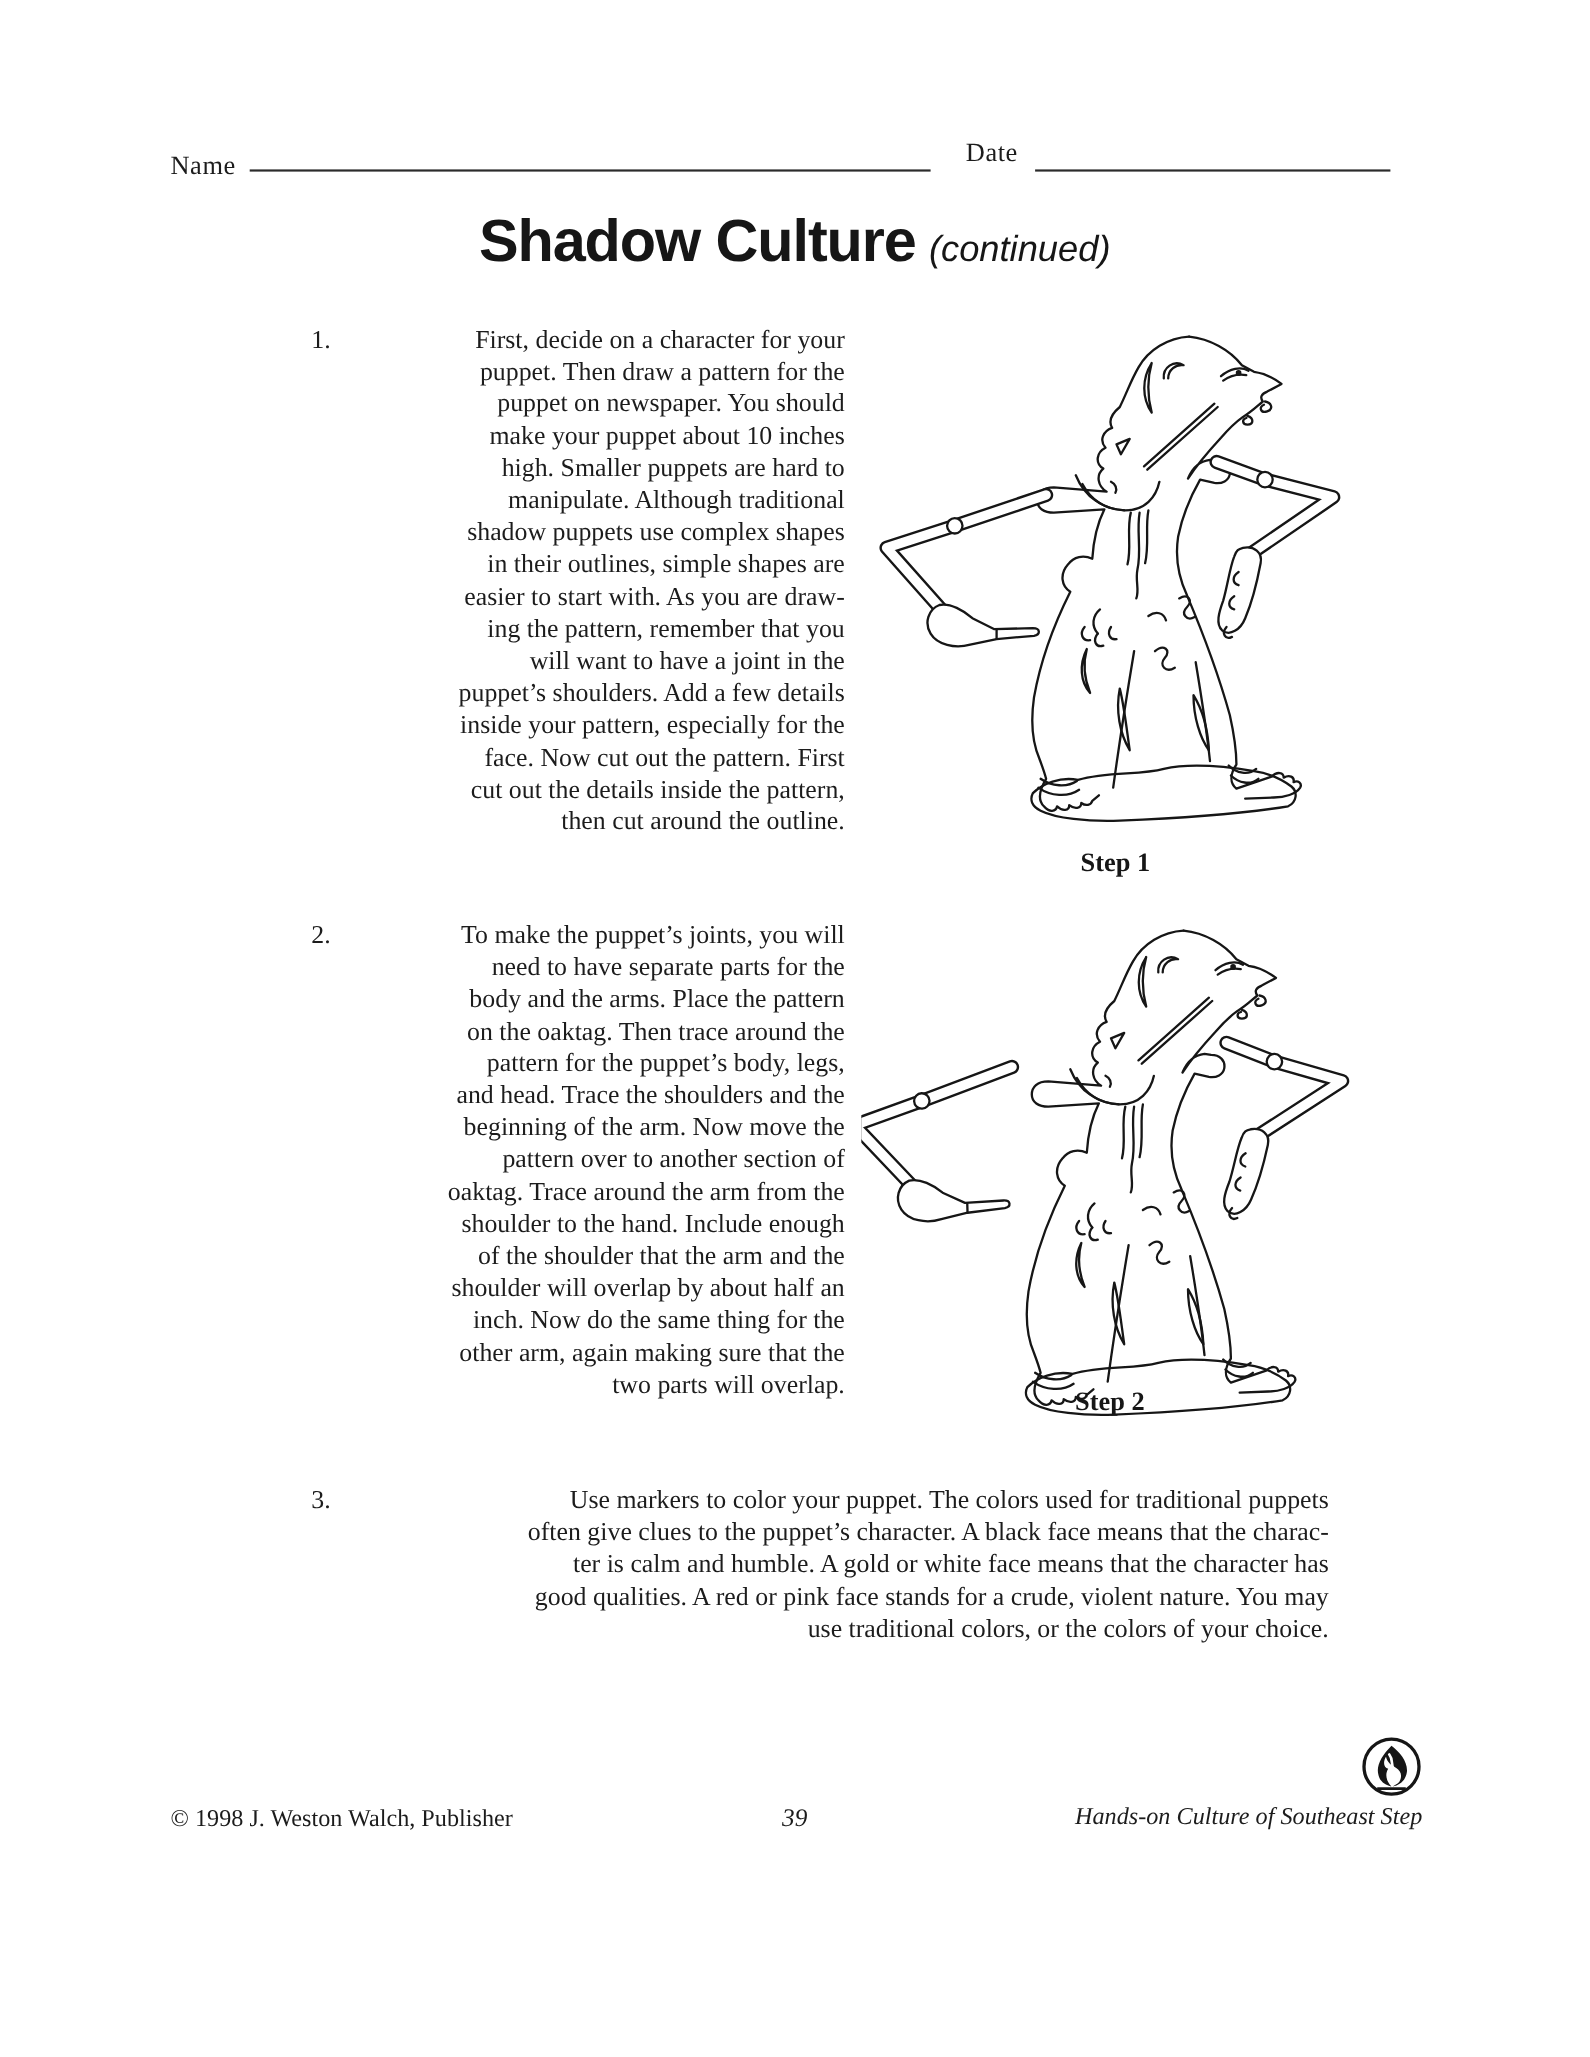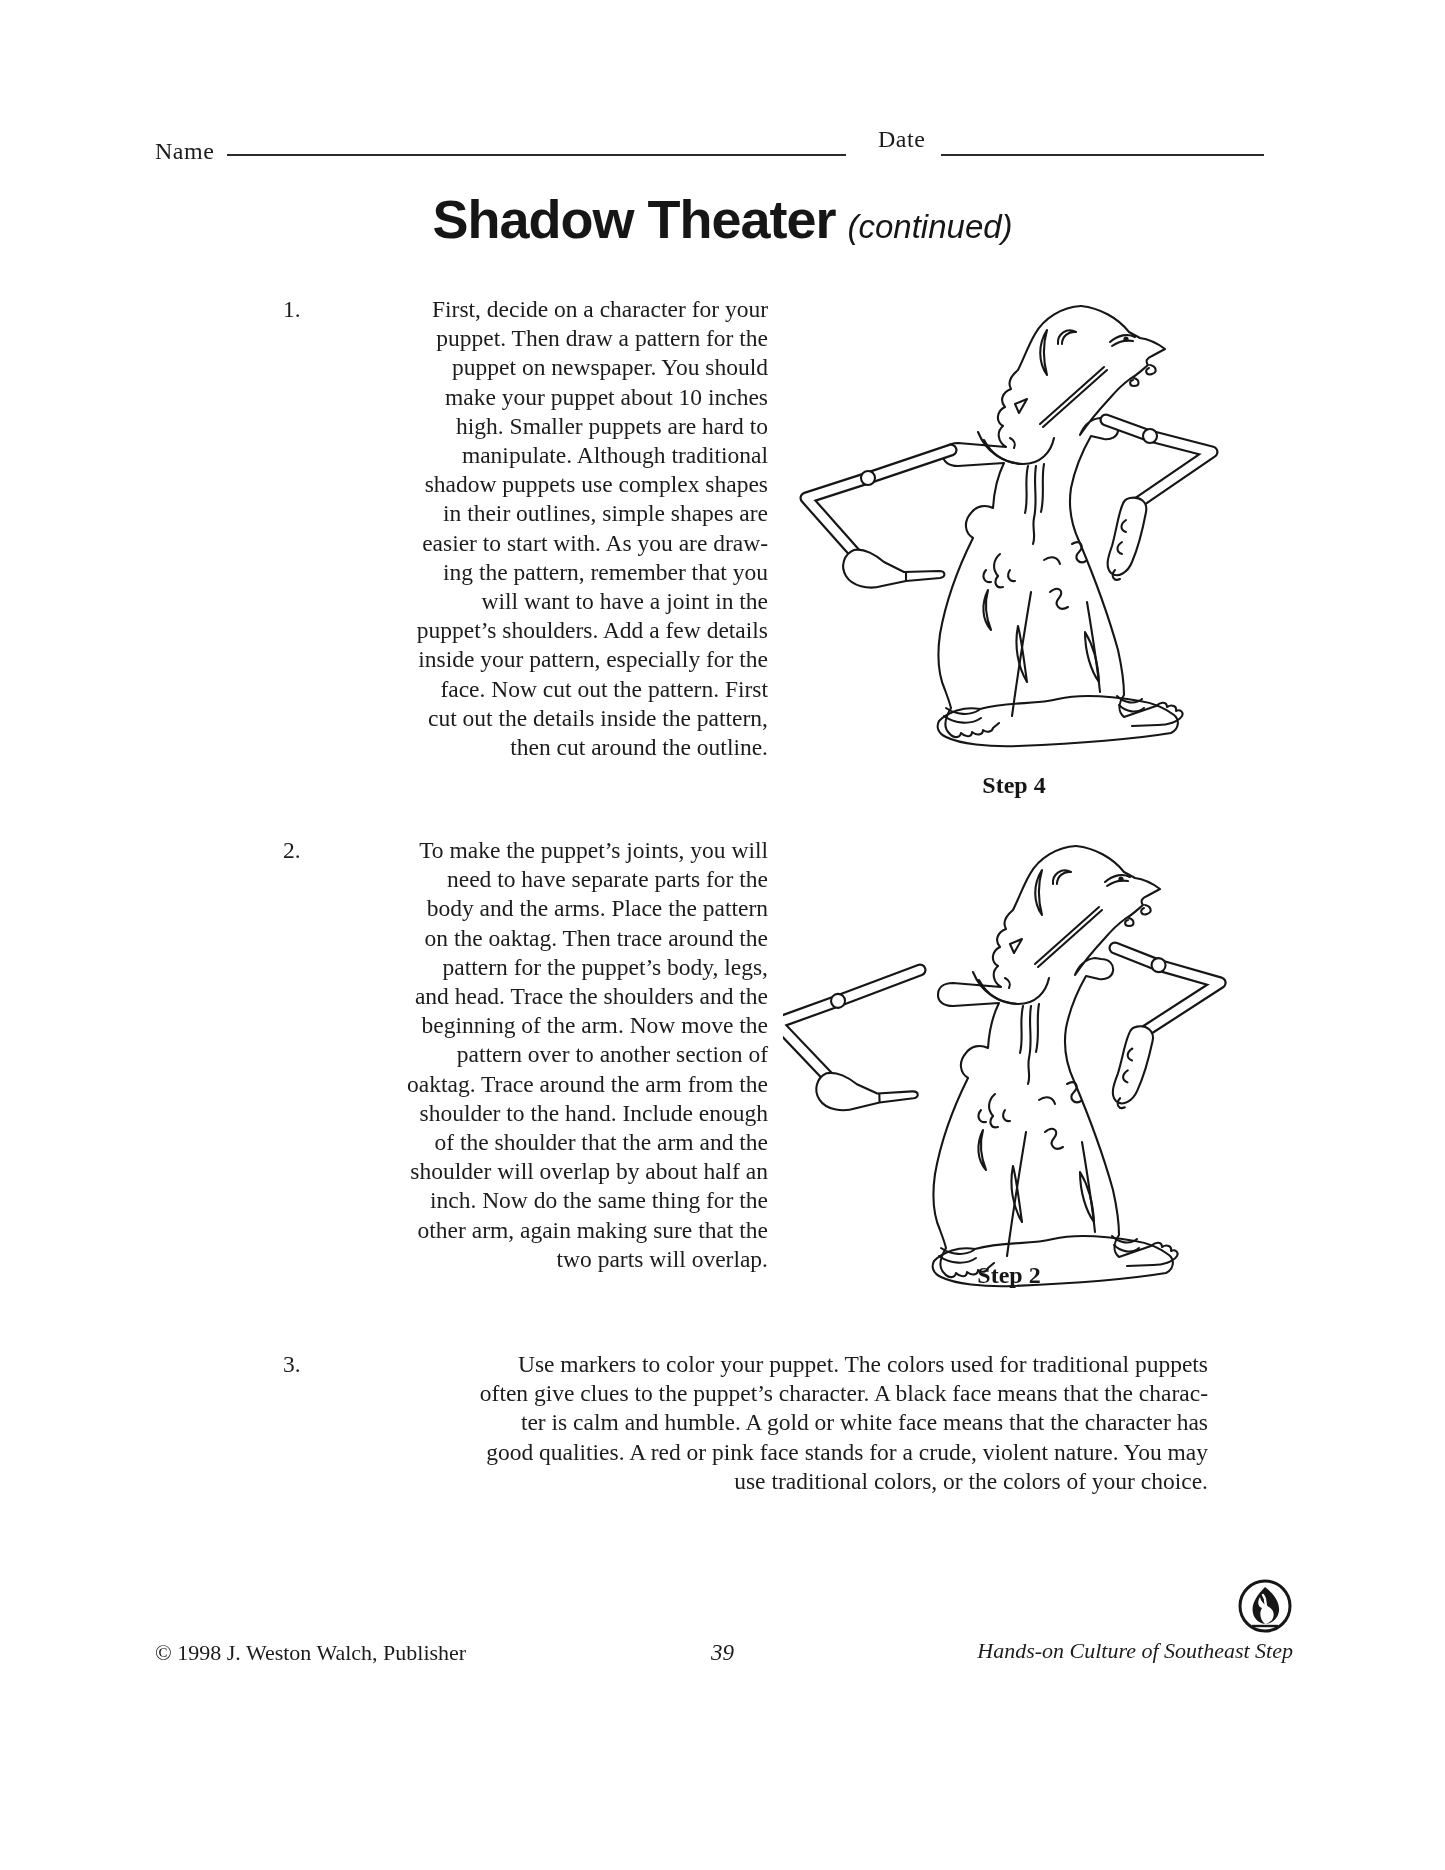--- a/index.html
+++ b/index.html
@@ -38,21 +38,21 @@
 </style>
 </head>
 <body>
 
 <span class="abs hdr-label" style="left:155px;top:126px;margin-top:12px;">Name</span>
 <div class="abs blank-rule" style="left:227px;top:154px;width:619px;"></div>
 <span class="abs hdr-label" style="left:878px;top:126px;">Date</span>
 <div class="abs blank-rule" style="left:941px;top:154px;width:323px;"></div>
 
 <div class="abs title-row">
-  <span class="t-main">Shadow Theater</span><span class="t-cont">(continued)</span>
+  <span class="t-main">Shadow Culture</span><span class="t-cont">(continued)</span>
 </div>
 
 <div class="item narrow" style="top:295px;">
   <span class="num">1.</span>
   <div class="lines">First, decide on a character for your<br>puppet. Then draw a pattern for the<br>puppet on newspaper. You should<br>make your puppet about 10 inches<br>high. Smaller puppets are hard to<br>manipulate. Although traditional<br>shadow puppets use complex shapes<br>in their outlines, simple shapes are<br>easier to start with. As you are draw-<br>ing the pattern, remember that you<br>will want to have a joint in the<br>puppet’s shoulders. Add a few details<br>inside your pattern, especially for the<br>face. Now cut out the pattern. First<br>cut out the details inside the pattern,<br>then cut around the outline.</div>
 </div>
 
 <div class="item narrow" style="top:836px;">
   <span class="num">2.</span>
   <div class="lines">To make the puppet’s joints, you will<br>need to have separate parts for the<br>body and the arms. Place the pattern<br>on the oaktag. Then trace around the<br>pattern for the puppet’s body, legs,<br>and head. Trace the shoulders and the<br>beginning of the arm. Now move the<br>pattern over to another section of<br>oaktag. Trace around the arm from the<br>shoulder to the hand. Include enough<br>of the shoulder that the arm and the<br>shoulder will overlap by about half an<br>inch. Now do the same thing for the<br>other arm, again making sure that the<br>two parts will overlap.</div>
@@ -122,21 +122,21 @@
 
     <g class="arm-right">
       <path d="M318 128 L362 144 L424 160 L348 212" fill="none" stroke="#161616" stroke-width="13" stroke-linecap="round" stroke-linejoin="round"></path>
       <path d="M318 128 L362 144 L424 160 L348 212" fill="none" stroke="#ffffff" stroke-width="8.6" stroke-linecap="round" stroke-linejoin="round"></path>
       <path d="M342 206 C352 204 360 210 358 220 C355 236 350 256 344 270 C340 280 330 287 323 281 C317 275 320 265 324 254 C328 240 330 224 334 214 C336 208 338 207 342 206 Z" fill="#ffffff" stroke="#161616" stroke-width="2.1" stroke-linejoin="round"></path>
       <path d="M338 228 C332 232 332 238 338 240 M334 250 C328 254 328 260 334 262 M327 278 C322 284 326 290 332 287" fill="none" stroke="#161616" stroke-width="2.1" stroke-linecap="round"></path>
       <circle cx="362" cy="144" r="7" fill="#ffffff" stroke="#161616" stroke-width="2.1"></circle>
     </g>
   </svg>
 </div>
-<div class="fig-caption" style="left:788px;top:772px;width:452px;">Step 4</div>
+<div class="fig-caption" style="left:788px;top:772px;width:452px;">Step 1</div>
 
 <div class="fig-canvas" style="left:783px;top:832px;width:452px;height:472px;">
   <div style="width:100%;height:100%;">
       <svg viewBox="0 0 452 472">
     <g fill="none" stroke="#161616" stroke-width="2.1" stroke-linecap="round" stroke-linejoin="round">
 
       <path d="M151 429 C160 420 176 414 192 417 C220 409 248 413 270 407 C296 401 328 405 352 409 C366 411 378 417 386 423 C392 428 391 437 383 441 C340 448 280 452 230 454 C200 455 172 452 158 445 C150 441 148 435 151 429 Z"></path>
 
       <path d="M293 14 C274 15 256 26 247 42 C240 54 236 66 230 78 C224 83 219 90 223 97 C215 100 211 108 217 115 C209 119 207 129 215 134 C208 140 210 150 218 155 L170 151 C160 151 155 156 155 163 C155 170 161 174 170 174 L216 171 C209 185 206 200 205 216 C197 212 188 214 183 221 C175 230 177 241 185 246 C172 272 158 308 152 342 C149 363 150 382 157 398 C160 406 162 412 163 416 C157 426 155 435 161 441 C166 447 172 446 173 441 C178 446 184 445 184 440 C189 444 195 443 195 438 C199 441 204 440 205 436 L211 431"></path>
 

